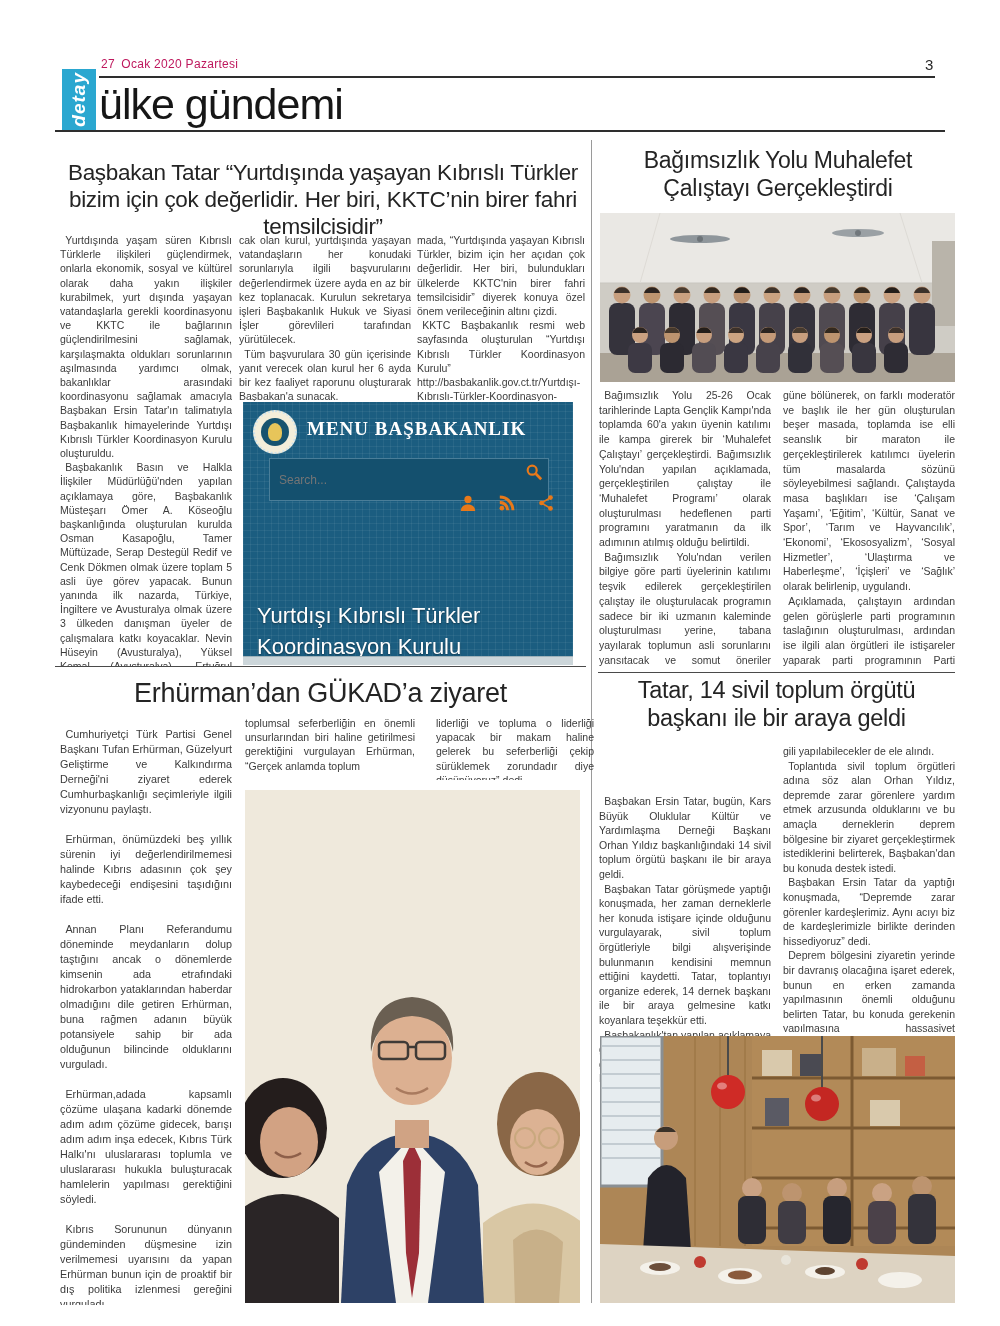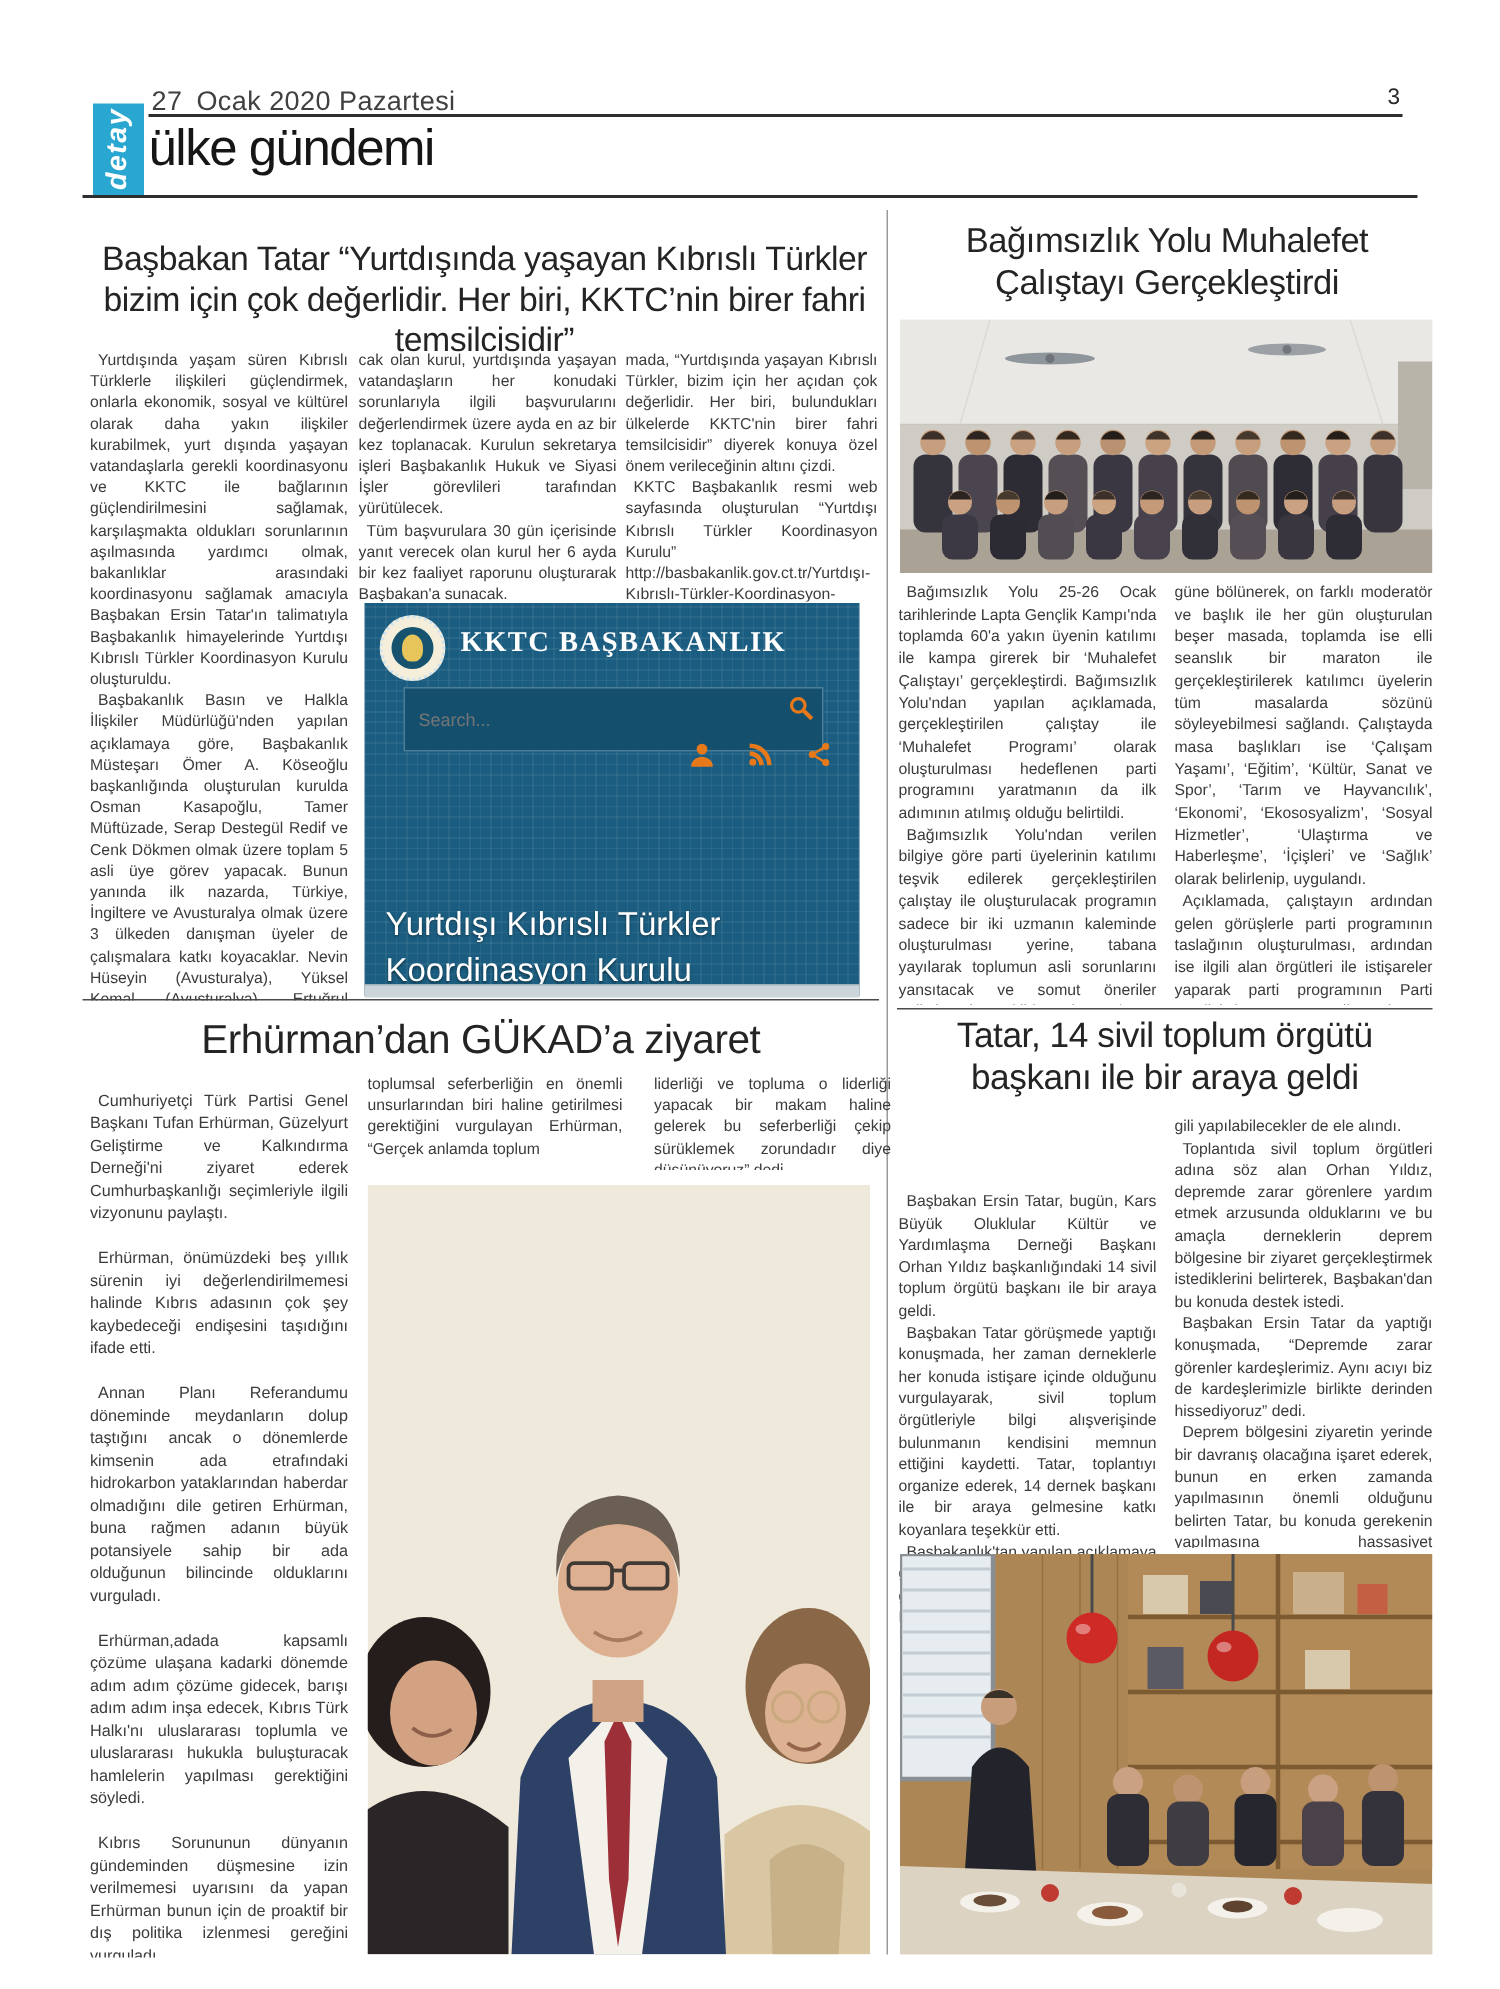--- a/index.html
+++ b/index.html
@@ -6,23 +6,23 @@
   #page{position:relative;width:1000px;height:1326px;background:#fff;overflow:hidden;
         font-family:"Liberation Sans",sans-serif;color:#222;}
   .abs{position:absolute;}
   .rule{position:absolute;background:#2e2e2e;}
   .thinrule{position:absolute;background:#4a4a4a;height:1px;}
   .vrule{position:absolute;background:#9a9a9a;width:1px;}
   
   #logo{left:62px;top:69px;width:34px;height:61px;background:#2aa7d0;display:flex;align-items:center;justify-content:center;}
   #logo span{writing-mode:vertical-rl;transform:rotate(180deg);font-style:italic;font-weight:700;
              font-size:19px;color:#fff;letter-spacing:1px;}
-  #date{left:101px;top:57px;font-size:18px;color:#404040;letter-spacing:.3px;}
+  #date{left:101px;top:57px;font-size:12px;color:#be185d;letter-spacing:.3px;}
   #pageno{left:925px;top:56px;font-size:15px;color:#2a2a2a;}
-  #section-title{left:99px;top:80px;font-size:34px;color:#161616;letter-spacing:-1px;text-align:right;}
+  #section-title{left:99px;top:80px;font-size:43px;color:#161616;letter-spacing:-1px;text-align:right;}
   
   .headline{position:absolute;text-align:center;color:#242424;letter-spacing:-.3px;}
   #a1-title{left:62px;top:147px;width:522px;font-size:22.5px;line-height:27px;margin-top:12px;}
   #a2-title{left:600px;top:146px;width:356px;font-size:23px;line-height:28px;}
   #a3-title{left:55px;top:678px;width:531px;font-size:27px;line-height:30px;}
   #a4-title{left:598px;top:676px;width:357px;font-size:23.5px;line-height:28px;}
   
   .col{position:absolute;font-size:10.5px;line-height:14.2px;text-align:justify;color:#3b3b3b;
        white-space:pre-line;overflow:hidden;}
   #a1-col1{left:60px;top:233px;width:172px;height:434px;}
@@ -91,21 +91,21 @@
  Başbakan Ersin Tatar, kurulun oluşumuyla ilgili yaptığı açıkla-</div>
   <div class="col" id="a1-col3">mada, “Yurtdışında yaşayan Kıbrıslı Türkler, bizim için her açıdan çok değerlidir. Her biri, bulundukları ülkelerde KKTC'nin birer fahri temsilcisidir” diyerek konuya özel önem verileceğinin altını çizdi.
  KKTC Başbakanlık resmi web sayfasında oluşturulan “Yurtdışı Kıbrıslı Türkler Koordinasyon Kurulu” http://basbakanlik.gov.ct.tr/Yurtdışı-Kıbrıslı-Türkler-Koordinasyon-Kurulu sayfasından daha detaylı bilgiye ulaşılabilecek.</div>
 
   <div class="abs" id="widget">
     <div id="w-emblem">
       <div class="inner">
           <div class="bird"></div>
         </div>
     </div>
-    <div id="w-title">KKTC BAŞBAKANLIK</div>
+    <div id="w-title">MENU BAŞBAKANLIK</div>
     <div id="w-search">
       <input readonly="" placeholder="Search..." style="">
       <svg width="18" height="18" viewBox="0 0 20 20">
         <circle cx="8" cy="8" r="5" fill="none" stroke="#e8791a" stroke-width="2.4"></circle>
         <line x1="12" y1="12" x2="18" y2="18" stroke="#e8791a" stroke-width="3"></line>
       </svg>
     </div>
     <svg class="w-icon" id="w-user" viewBox="0 0 20 20">
       <circle cx="10" cy="6" r="4" fill="#e8791a"></circle>
       <path d="M2 19c0-5 4-7.2 8-7.2s8 2.2 8 7.2z" fill="#e8791a"></path>

